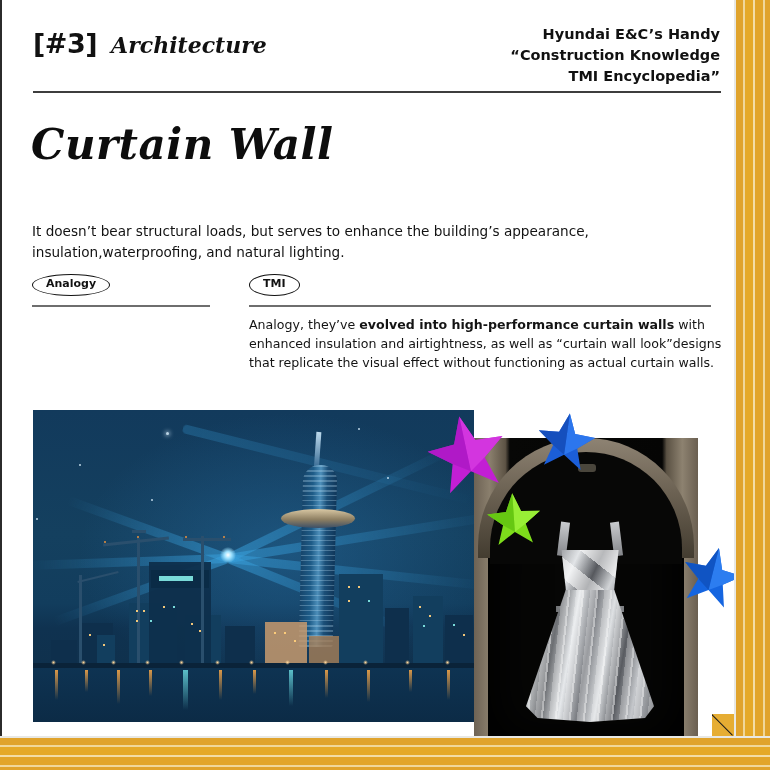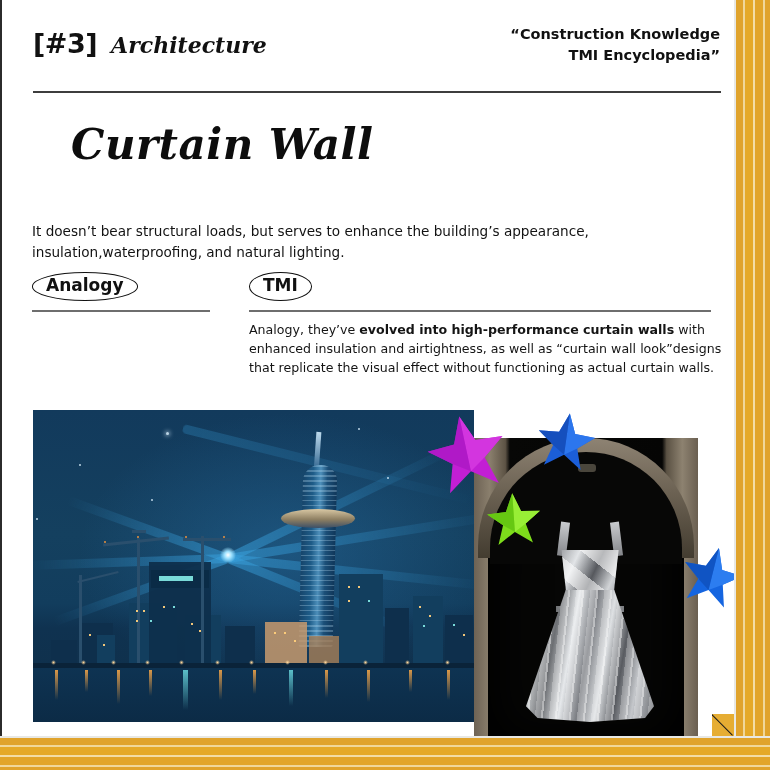--- a/index.html
+++ b/index.html
@@ -53,34 +53,34 @@
     font-weight:bold;font-size:27px;color:#111;letter-spacing:-.5px;}
   .hdr-cat{font-family:"DejaVu Serif","Liberation Serif",serif;
     font-weight:bold;font-style:italic;font-size:22px;color:#111;}
   .hdr-right{position:absolute;right:50px;top:24px;text-align:right;
     font-size:14.5px;font-weight:bold;color:#111;line-height:1.45;}
   .hdr-rule{position:absolute;left:33px;top:91px;width:688px;height:2px;background:#3d3d3d;}
 
   
   .title{position:absolute;left:31px;top:120px;
     font-family:"DejaVu Serif","Liberation Serif",serif;
-    font-weight:bold;font-style:italic;font-size:42px;color:#0d0d0d;letter-spacing:.5px;margin-left:40px;}
+    font-weight:bold;font-style:italic;font-size:42px;color:#0d0d0d;letter-spacing:.5px;}
 
   
   .defn{position:absolute;left:32px;top:178px;width:600px;
     font-size:13.6px;line-height:1.52;color:#121212;}
   .defn b{font-weight:bold;}
   .para2{position:absolute;left:32px;top:221px;width:600px;
     font-size:13.6px;line-height:1.52;color:#121212;}
 
   
   .col-analogy{position:absolute;left:32px;top:272px;width:195px;}
   .col-tmi{position:absolute;left:249px;top:272px;width:480px;}
   .badge{display:inline-block;border:1.7px solid #111;border-radius:50%;
-    padding:3px 13px 4px;font-size:17px;font-weight:bold;color:#111;line-height:1.15;}
+    padding:3px 13px 4px;font-size:11px;font-weight:bold;color:#111;line-height:1.15;}
   .badge-rule{margin-top:9px;height:2.5px;background:#6e6e6e;}
   .col-analogy .badge-rule{width:178px;}
   .col-tmi .badge-rule{width:462px;}
   .col-body{margin-top:9px;font-size:12.6px;line-height:1.5;color:#141414;}
   .col-body b{font-weight:bold;}
   .col-body p{margin:0 0 11px 0;}
 
   
   .photos{position:absolute;left:33px;top:410px;width:700px;height:336px;}
 
@@ -171,20 +171,21 @@
 <div id="page">
 
   <div class="edge-left"></div>
 
   <div class="hdr-left">
     <span class="hdr-num">[#3]</span>
     <span class="hdr-cat">Architecture</span>
   </div>
 
   <div class="hdr-right">
+    <div>Hyundai E&amp;C’s Handy</div>
     <div>“Construction Knowledge</div>
     <div>TMI Encyclopedia”</div>
   </div>
 
   <div class="hdr-rule"></div>
 
   <div class="title">Curtain Wall</div>
 
 
   <div class="para2">It doesn’t bear structural loads, but serves to enhance the building’s appearance, insulation,waterproofing, and natural lighting.</div>

